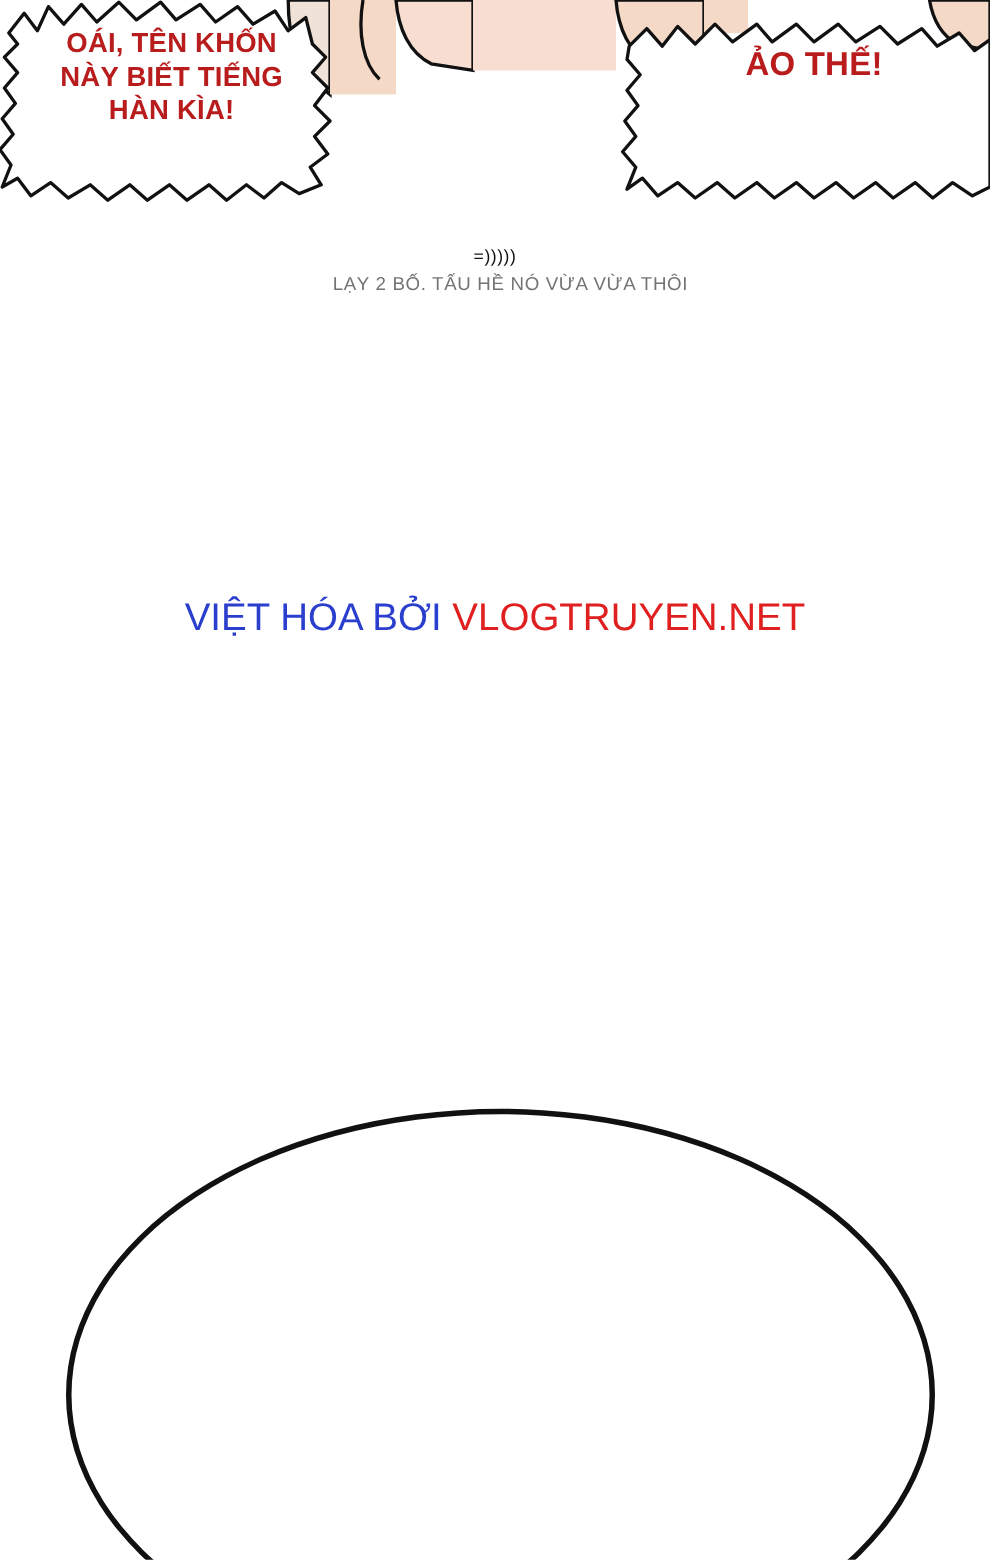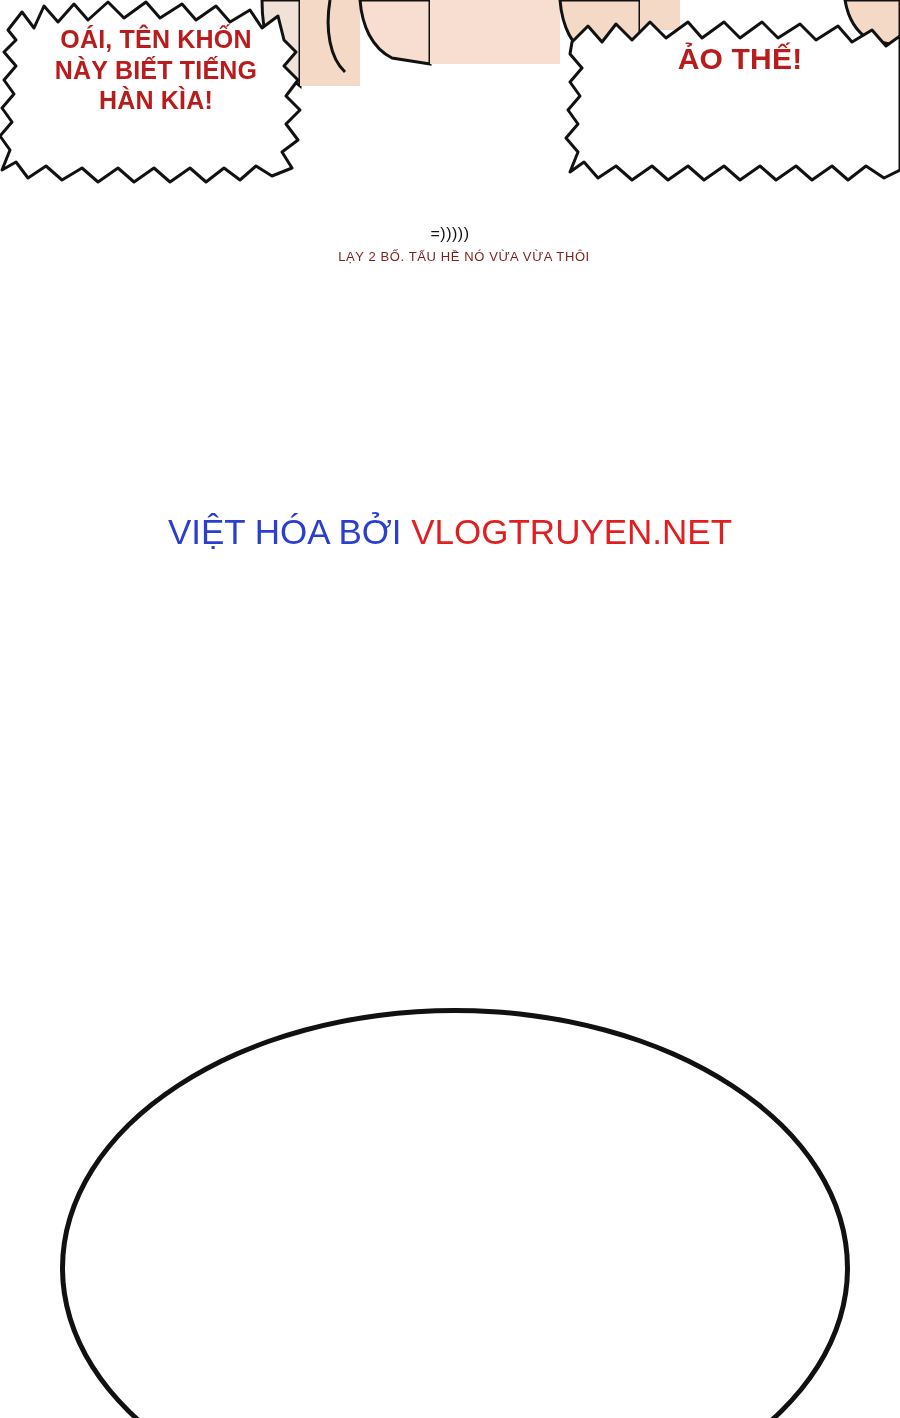--- a/index.html
+++ b/index.html
@@ -66,23 +66,23 @@
     text-align: center;
   }
   .caption-emote {
     font-size: 16px;
     letter-spacing: 0.5px;
     color: #111111;
     line-height: 1.2;
   }
   .caption-line {
     margin-top: 6px;
-    font-size: 13px;
+    font-size: 17px;
     letter-spacing: 0.6px;
-    color: #7f1d1d;
+    color: #737373;
     margin-left: 28px;
   }
 
   
   .credit {
     position: absolute;
     left: 0;
     top: 510px;
     width: 900px;
     text-align: center;
@@ -92,20 +92,21 @@
   }
   .credit .blue {
     color: #2b3fcf;
   }
   .credit .red {
     color: #e02020;
   }
   .credit-line {
     display: block;
     white-space: nowrap;
+    margin-top: 30px;
   }
 
   
   .bottom-bubble {
     position: absolute;
     left: 60px;
     top: 1008px;
     width: 790px;
     height: 520px;
   }

